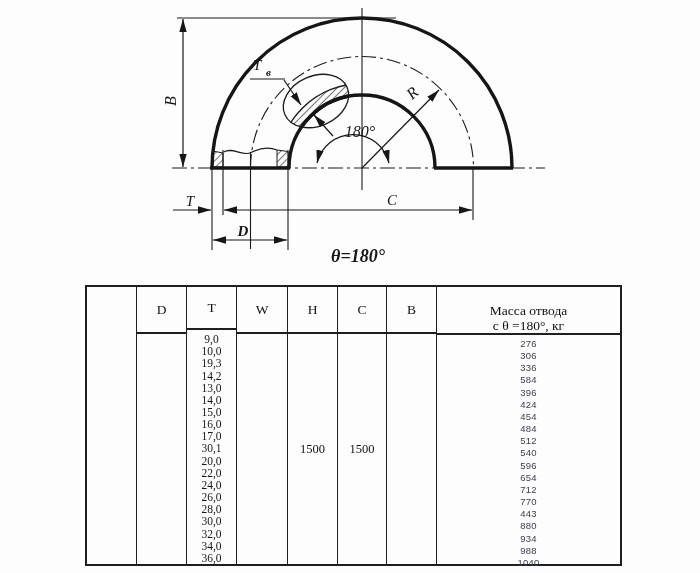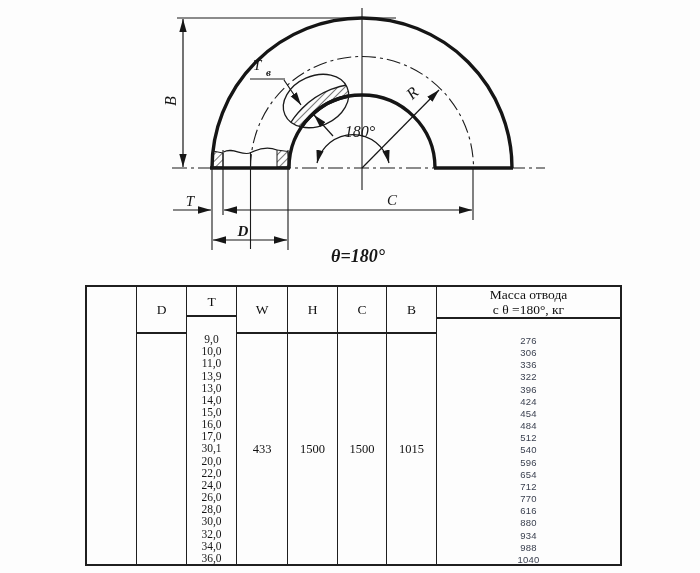--- a/index.html
+++ b/index.html
@@ -10,29 +10,29 @@
   
   #drawing{position:absolute;left:0;top:0;}
   .dimtext{font-family:"Liberation Serif",serif;font-style:italic;fill:#161616;}
   
   #spec-table{
     position:absolute;left:85px;top:285px;width:537px;height:281px;
     border:2px solid #1f1f1f;box-sizing:border-box;background:#fdfdfd;
     display:flex;flex-direction:row;
   }
   .col{display:flex;flex-direction:column;box-sizing:border-box;border-right:1.5px solid #1f1f1f;}
-  .col:last-child{border-right:none;flex:1;}
+  .col:last-child{border-right:none;flex:1;margin-top:16px;}
   .col-head{
     height:47px;box-sizing:border-box;border-bottom:2px solid #1f1f1f;
     display:flex;flex-direction:column;align-items:center;justify-content:center;
     font-size:13.5px;line-height:15px;color:#101010;text-align:center;
   }
   .col-body{flex:1;display:flex;align-items:center;justify-content:center;
     font-size:12.5px;color:#101010;}
-  .col-body.list{flex-direction:column;justify-content:flex-start;padding-top:16px;align-items:center;}
+  .col-body.list{flex-direction:column;justify-content:flex-start;padding-top:3px;align-items:center;}
   .tcell{font-size:11.5px;line-height:12.15px;color:#151515;}
   .masscell{font-family:"Liberation Sans",sans-serif;font-weight:400;font-size:9.5px;
     line-height:12.15px;color:#3b4150;letter-spacing:.2px;}
   .w50{width:50px}.w51{width:51px}.w49{width:49px}
 </style>
 </head>
 <body>
 
 <div id="stage">
 
@@ -109,22 +109,22 @@
 
     <div class="col w50">
       <div class="col-head">D</div>
     </div>
 
     <div class="col w50">
       <div class="col-head">T</div>
       <div class="col-body list">
           <div class="tcell">9,0</div>
           <div class="tcell">10,0</div>
-          <div class="tcell">11,0</div>
-          <div class="tcell">13,9</div>
+          <div class="tcell">19,3</div>
+          <div class="tcell">14,2</div>
           <div class="tcell">13,0</div>
           <div class="tcell">14,0</div>
           <div class="tcell">15,0</div>
           <div class="tcell">16,0</div>
           <div class="tcell">17,0</div>
           <div class="tcell">30,1</div>
           <div class="tcell">20,0</div>
           <div class="tcell">22,0</div>
           <div class="tcell">24,0</div>
           <div class="tcell">26,0</div>
@@ -132,59 +132,57 @@
           <div class="tcell">30,0</div>
           <div class="tcell">32,0</div>
           <div class="tcell">34,0</div>
           <div class="tcell">36,0</div>
         </div>
     </div>
 
 
     <div class="col w51">
       <div class="col-head">W</div>
-      <div class="col-body">433</div>
     </div>
 
     <div class="col w50">
       <div class="col-head">H</div>
       <div class="col-body">1500</div>
     </div>
 
     <div class="col w49">
       <div class="col-head">C</div>
       <div class="col-body">1500</div>
     </div>
 
     <div class="col w50">
       <div class="col-head">B</div>
-      <div class="col-body">1015</div>
     </div>
 
     <div class="col">
       <div class="col-head">
         <span>Масса отвода</span>
         <span>с θ =180°, кг</span>
       </div>
       <div class="col-body list">
           <div class="masscell">276</div>
           <div class="masscell">306</div>
           <div class="masscell">336</div>
-          <div class="masscell">322</div>
+          <div class="masscell">584</div>
           <div class="masscell">396</div>
           <div class="masscell">424</div>
           <div class="masscell">454</div>
           <div class="masscell">484</div>
           <div class="masscell">512</div>
           <div class="masscell">540</div>
           <div class="masscell">596</div>
           <div class="masscell">654</div>
           <div class="masscell">712</div>
           <div class="masscell">770</div>
-          <div class="masscell">616</div>
+          <div class="masscell">443</div>
           <div class="masscell">880</div>
           <div class="masscell">934</div>
           <div class="masscell">988</div>
           <div class="masscell">1040</div>
         </div>
     </div>
 
   </div>
 </div>
 

